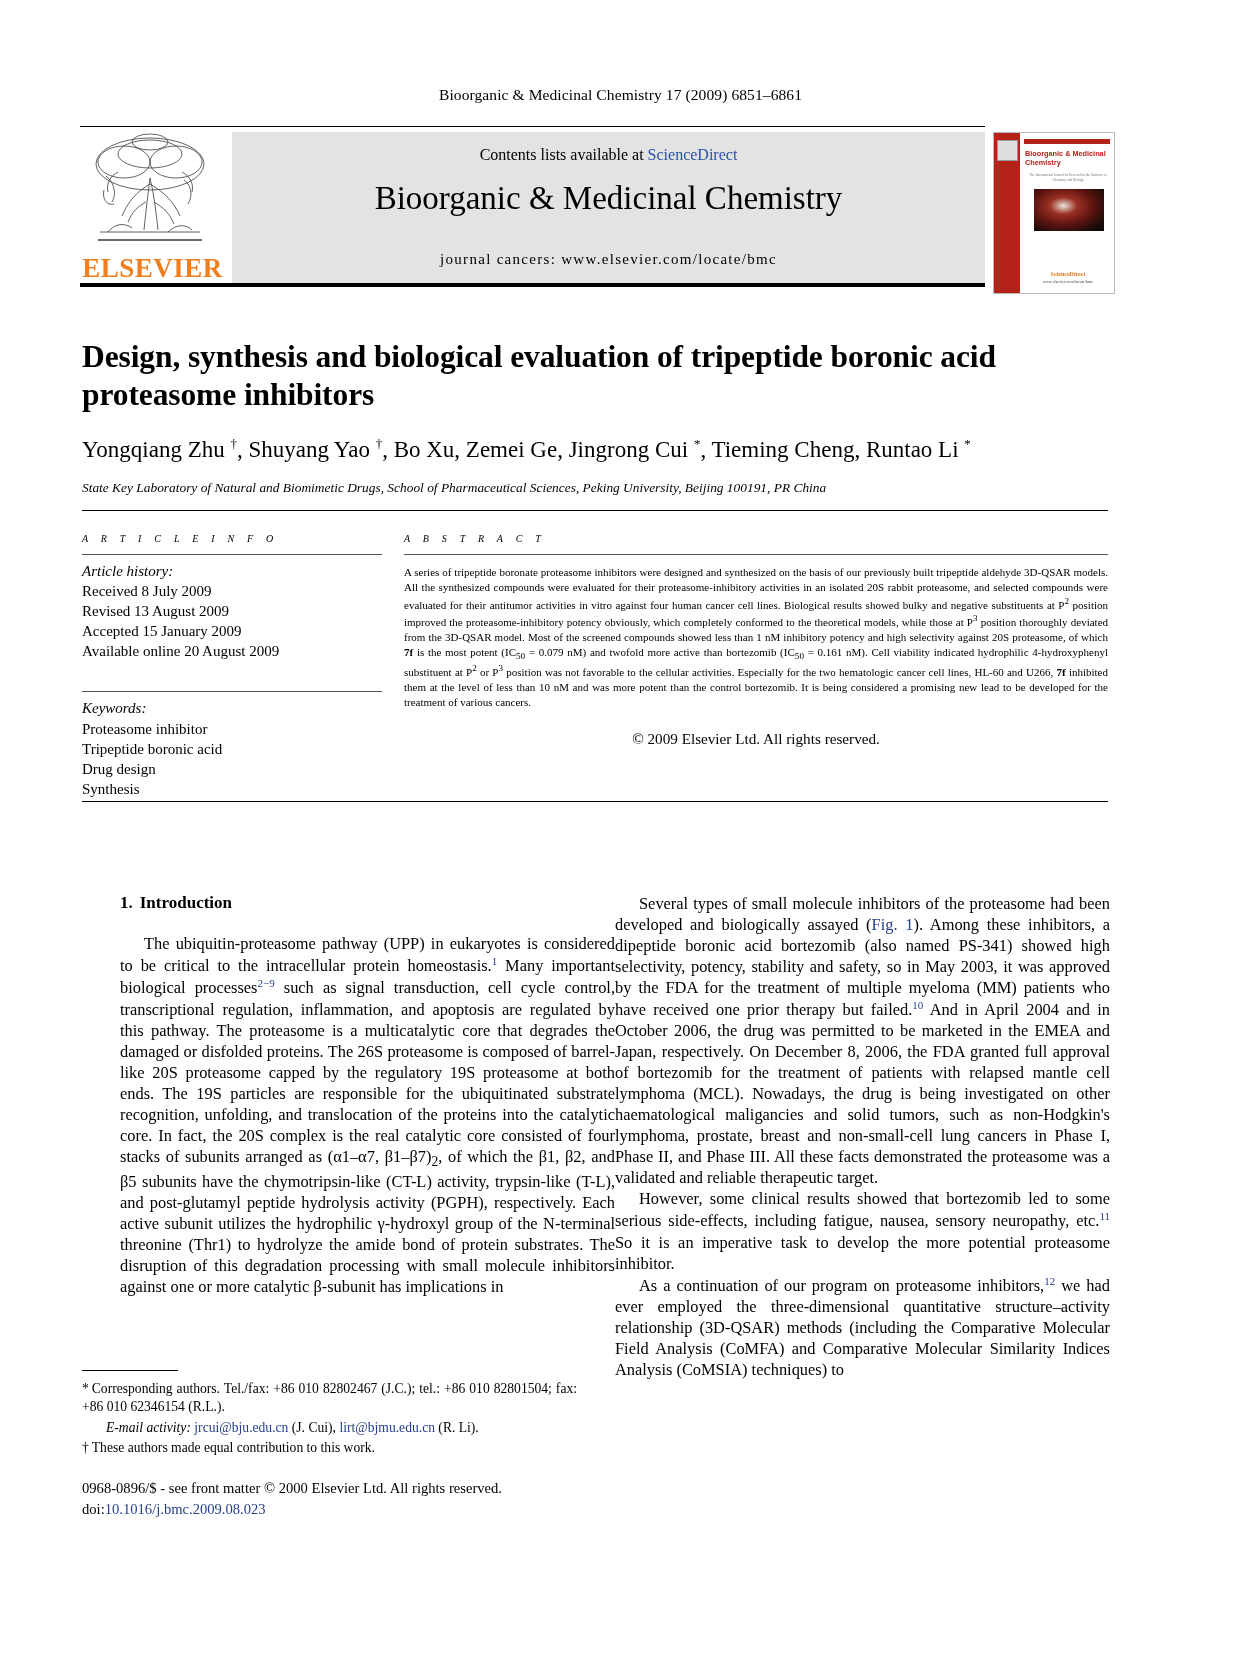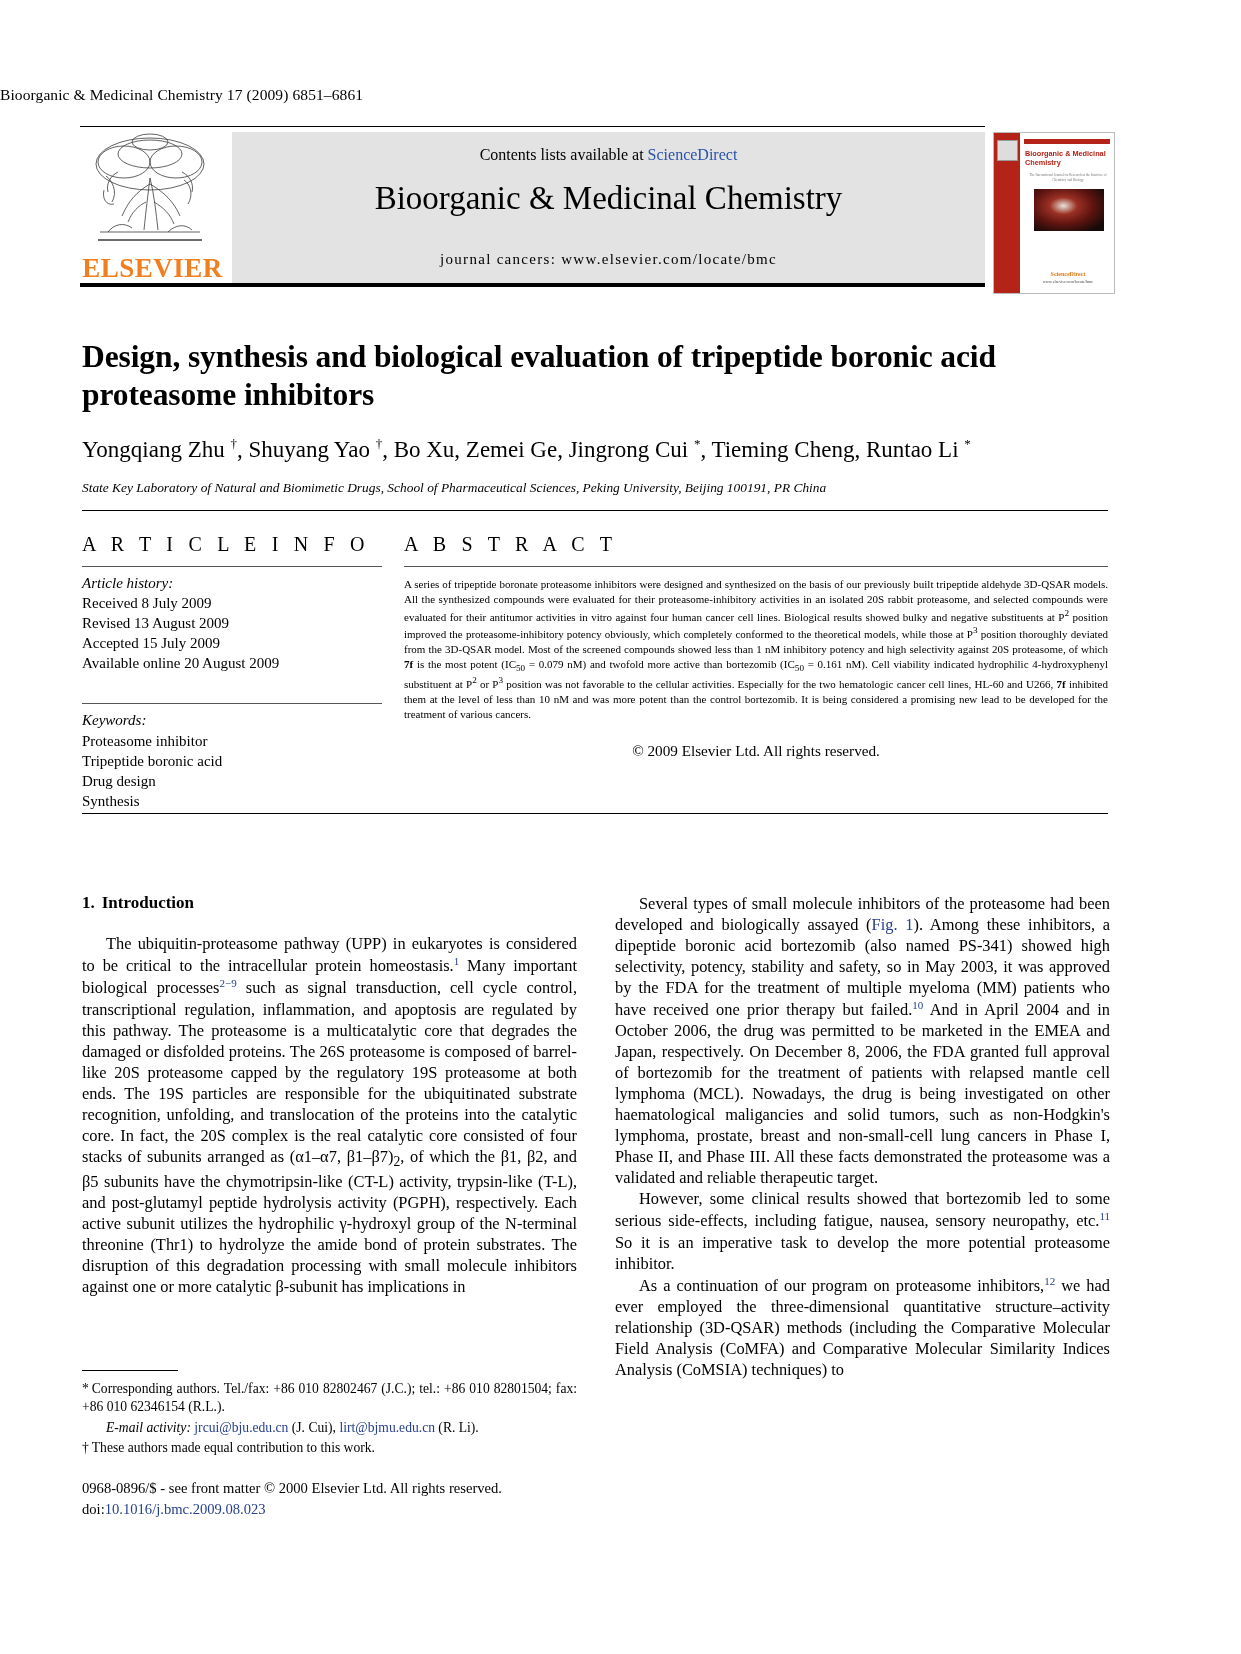--- a/index.html
+++ b/index.html
@@ -20,21 +20,21 @@
     overflow: hidden;
     box-sizing: border-box;
   }
 
   
   .running-head {
     position: absolute;
     top: 86px;
     left: 0;
     width: 100%;
-    text-align: left;
+    text-align: center;
     font-size: 15.5px;
     letter-spacing: .1px;
   }
 
   
   .masthead {
     position: absolute;
     top: 126px;
     left: 80px;
     width: 1081px;
@@ -232,24 +232,25 @@
     margin-top: 0;
   }
   .col-left {
     width: 300px;
     flex: 0 0 300px;
   }
   .col-right {
     flex: 1 1 auto;
   }
   .sec-caps {
-    font-size: 20px;
+    font-size: 10px;
     letter-spacing: 5.2px;
     font-family: "Liberation Serif", serif;
     padding: 22px 0 10px 0;
+    font-style: italic;
   }
   .hist-list, .kw-list {
     font-size: 15px;
     line-height: 1.34;
     padding-top: 6px;
   }
   .hist-list .label, .kw-list .label {
     font-style: italic;
   }
   .kw-block { padding-top: 16px; }
@@ -269,21 +270,20 @@
   .abstract-rule-bottom { margin-top: 2px; }
 
   
   .body-area {
     position: absolute;
     top: 893px;
     left: 82px;
     width: 1028px;
     height: 640px;
     display: flex;
-    gap: 38px;
     justify-content: flex-end;
   }
   .bodycol {
     width: 495px;
     flex: 0 0 495px;
     position: relative;
   }
   h2.section-head {
     font-family: "Liberation Serif", serif;
     font-weight: bold;
@@ -413,21 +413,21 @@
     <div class="rule-full"></div>
     <div class="two-col">
 
       <div class="col-left">
         <div class="sec-caps">A R T I C L E   I N F O</div>
         <div class="rule-thin"></div>
         <div class="hist-list">
           <div class="label">Article history:</div>
           <div>Received 8 July 2009</div>
           <div>Revised 13 August 2009</div>
-          <div>Accepted 15 July 2009</div>
+          <div>Accepted 15 January 2009</div>
           <div>Available online 20 August 2009</div>
         </div>
         <div class="kw-block">
           <div class="rule-thin kw-rule"></div>
           <div class="kw-list">
             <div class="label">Keywords:</div>
             <div>Proteasome inhibitor</div>
             <div>Tripeptide boronic acid</div>
             <div>Drug design</div>
             <div>Synthesis</div>

